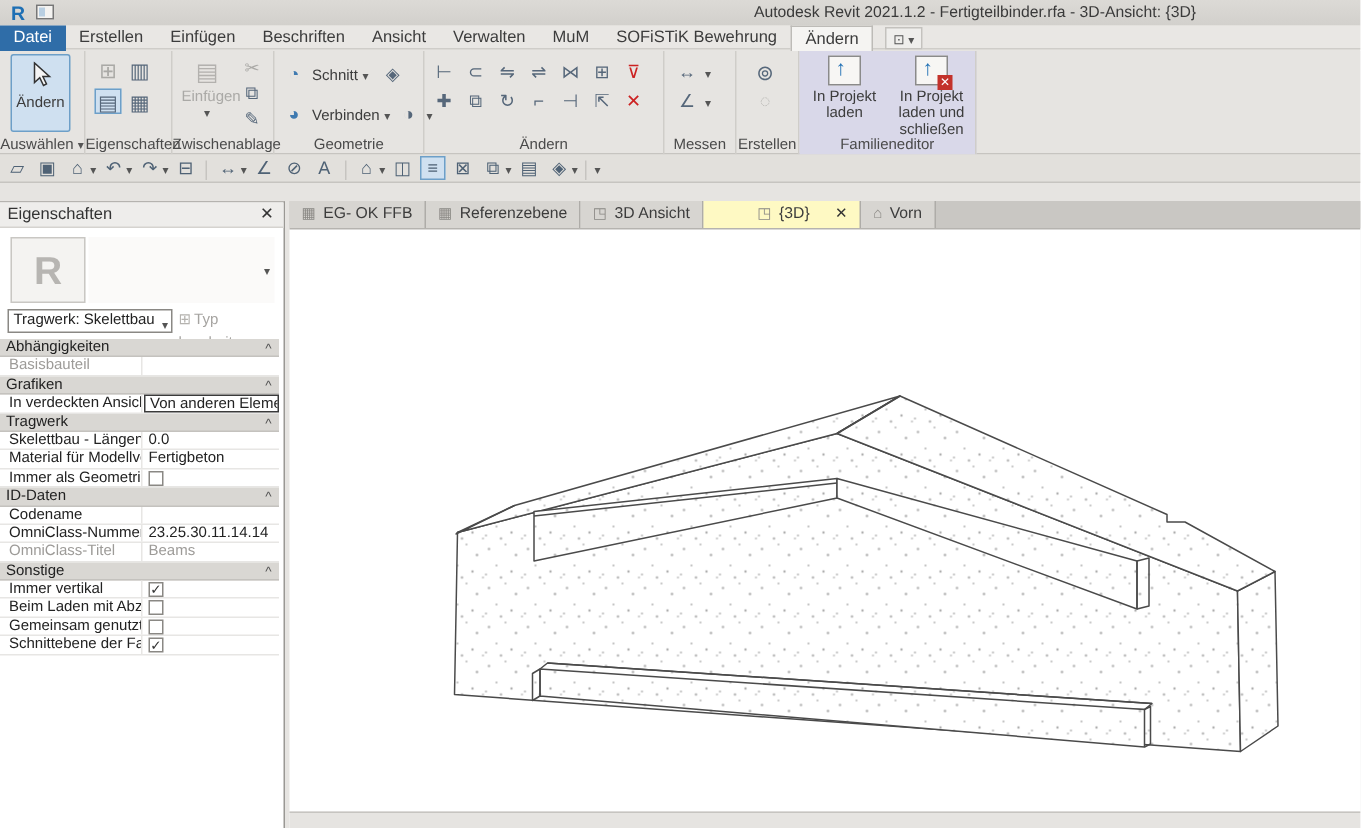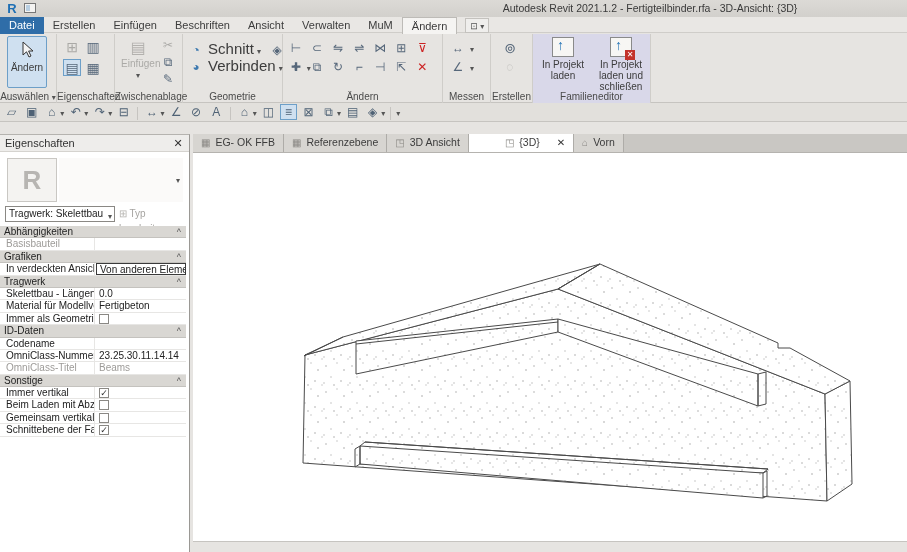--- a/index.html
+++ b/index.html
@@ -28,35 +28,35 @@
   .pbody { position:absolute; left:0; top:2px; right:0; bottom:14px; }
   .bigbtn { position:absolute; text-align:center; color:#3c3c3c; font-size:10px; cursor:pointer; }
   .bigbtn .bicon { display:block; margin:0 auto 1px auto; }
   .sel-btn { left:7px; top:0px; width:40px; height:52px; background:#cfe0f0; border:1px solid #6d9fc8; border-radius:2px; padding-top:4px; }
   .smbtn { display:inline-block; width:18px; height:17px; line-height:16px; text-align:center; color:#56677a; font-size:12px; cursor:pointer; border:1px solid transparent; }
   .smbtn.active { background:#cfe0f0; border:1px solid #6d9fc8; }
   .smbtn.disabled, .bigbtn.disabled { color:#aaa9a6; }
   .smbtn.red { color:#c22; }
   .caret { font-size:8px; color:#555; }
   .rowline { white-space:nowrap; line-height:17px; height:17px; }
-  .glabel { font-size:15px; color:#3c3c3c; }
+  .glabel { font-size:10px; color:#3c3c3c; }
   .fam-panel { background:#d9d8e9; }
   .loadbtn { position:absolute; top:0; width:56px; height:54px; text-align:center; font-size:10px; color:#3c3c3c; line-height:11px; cursor:pointer; }
   .loadbtn .licon { position:relative; display:block; width:22px; height:20px; margin:1px auto 2px auto; border:1px solid #8a8a8a; background:#f7f6f4; }
   .loadbtn .licon .arr { position:absolute; left:4px; top:-2px; color:#1e6fb4; font-weight:bold; font-size:14px; line-height:18px; }
   .loadbtn .licon .badge { position:absolute; right:-4px; bottom:-4px; width:10px; height:10px; background:#c3322b; color:#fff; font-size:8px; line-height:10px; text-align:center; }
   
   .qat { position:absolute; left:0; top:103px; width:907px; height:19px; background:#e2e0dc; border-bottom:1px solid #c6c4c0; padding-left:3px; }
   .qat .smbtn { width:17px; height:16px; line-height:15px; margin-top:1px; color:#4f6275; }
   .qat .sep { display:inline-block; width:1px; height:13px; background:#c6c4c0; margin:0 2px; vertical-align:middle; }
   
   .viewtabs { position:absolute; left:193px; top:134px; width:854px; height:18px; background:#c9c7c3; }
   .vtab { float:left; height:18px; line-height:17px; padding:0 8px; background:#d7d5d1; border-right:1px solid #aeaca8; color:#3c3c3c; font-size:10.5px; cursor:pointer; }
   .vtab .vicon { color:#8a8884; margin-right:5px; font-size:10px; }
-  .vtab.active { background:#ffffff;padding-left:36px; }
+  .vtab.active { background:#fef9c3;padding-left:36px; }
   .vtab .closex { margin-left:14px; color:#333; font-size:10px; }
   
   .props { position:absolute; left:0; top:134px; width:190px; height:418px; background:#ffffff; border-right:1px solid #9a9894; border-top:1px solid #b5b3af; }
   .props-header { position:absolute; left:0; top:0; width:100%; height:17px; background:#eeedeb; border-bottom:1px solid #d5d3cf; line-height:16px; padding:0 5px; color:#333; }
   .props-close { position:absolute; right:4px; top:1px; width:14px; height:14px; text-align:center; line-height:14px; color:#333; cursor:pointer; }
   .preview-box { position:absolute; left:7px; top:23px; width:50px; height:44px; border:1px solid #c9c7c3; background:#f4f3f1; text-align:center; }
   .preview-box .rglyph { font-size:26px; line-height:42px; color:#b7b5b2; font-weight:bold; }
   .preview-flyout { position:absolute; left:59px; top:23px; width:124px; height:44px; background:#fbfaf9; }
   .preview-flyout .caret { position:absolute; right:3px; top:18px; }
   .type-select { position:absolute; left:5px; top:71px; width:110px; height:16px; border:1px solid #8a8884; background:#fff; line-height:14px; padding:0 3px; font-size:10px; color:#222; cursor:pointer; }
@@ -89,20 +89,21 @@
   </div>
 
   <div class="menubar clearfix">
     <div class="mtab file">Datei</div>
     <div class="mtab">Erstellen</div>
     <div class="mtab">Einfügen</div>
     <div class="mtab">Beschriften</div>
     <div class="mtab">Ansicht</div>
     <div class="mtab">Verwalten</div>
     <div class="mtab">MuM</div>
+    <div class="mtab">SOFiSTiK Bewehrung</div>
     <div class="mtab current">Ändern</div>
     <div class="ribbon-opts">
       <span>⊡</span>
       <span class="caret">▾</span>
     </div>
   </div>
 
   <div class="ribbon clearfix">
 
     <div class="panel" style="width:57px;">
@@ -152,21 +153,21 @@
     </div>
 
     <div class="panel" style="width:100px;">
       <div class="pbody" style="padding:4px 0 0 4px;">
         <div class="rowline">
           <span class="smbtn" style="color:#3f7ab0;">◔</span>
           <span class="glabel">Schnitt</span>
           <span class="caret">▾</span>
           <span class="smbtn" style="margin-left:4px;">◈</span>
         </div>
-        <div class="rowline" style="margin-top:0;">
+        <div class="rowline" style="margin-top:10px;">
           <span class="smbtn" style="color:#3f7ab0;">◕</span>
           <span class="glabel">Verbinden</span>
           <span class="caret">▾</span>
           <span class="smbtn">◑</span>
           <span class="caret">▾</span>
         </div>
       </div>
       <div class="panel-label">Geometrie</div>
     </div>
 
@@ -338,21 +339,21 @@
       <div class="prow header"><span>Sonstige</span><span class="sec-caret">^</span></div>
       <div class="prow">
           <span class="plabel">Immer vertikal</span>
           <span class="cbox">✓</span>
         </div>
       <div class="prow">
           <span class="plabel">Beim Laden mit Abzug...</span>
           <span class="cbox"></span>
         </div>
       <div class="prow">
-          <span class="plabel">Gemeinsam vertikal</span>
+          <span class="plabel">Gemeinsam genutzt</span>
           <span class="cbox"></span>
         </div>
       <div class="prow">
           <span class="plabel">Schnittebene der Famil...</span>
           <span class="cbox">✓</span>
         </div>
     </div>
   </div>
 
   <div class="canvas">

